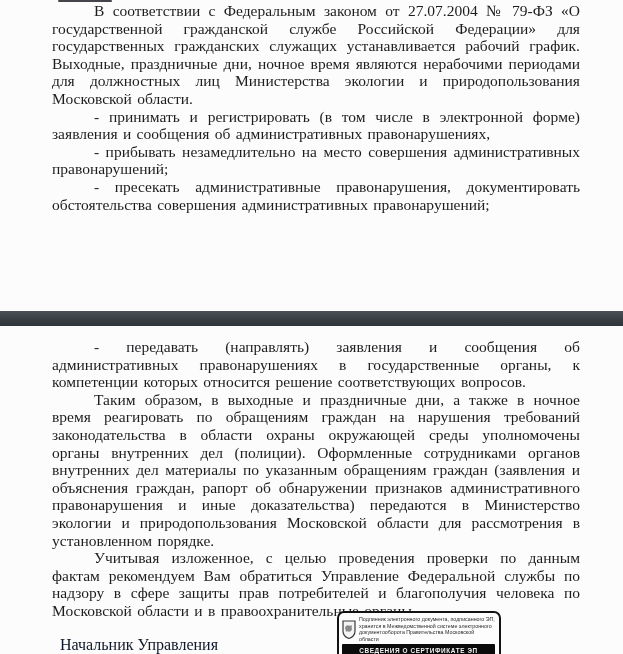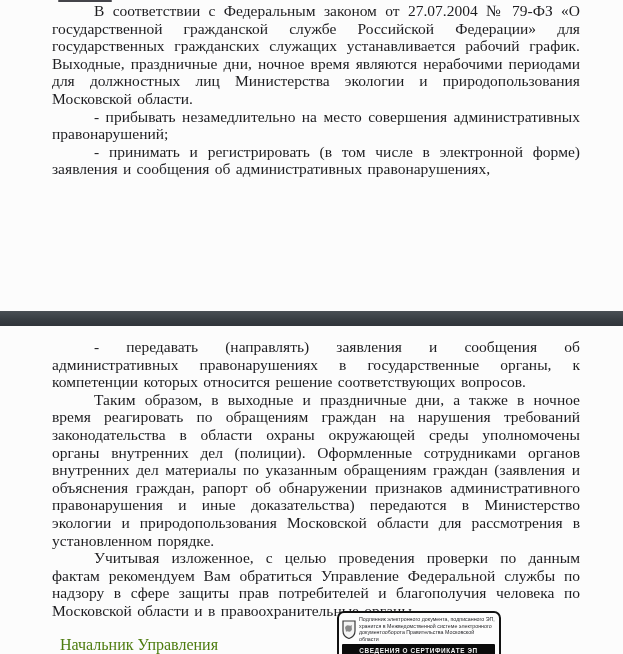--- a/index.html
+++ b/index.html
@@ -47,21 +47,21 @@
     width: 623px;
     height: 15px;
     background: linear-gradient(#4a5055, #383e43 55%, #30353a);
   }
 
   .signature-line {
     position: absolute;
     left: 60px;
     top: 636px;
     font-size: 16px;
-    color: #4d7c0f;
+    color: #0f172a;
     white-space: nowrap;
   }
 
   .esign-stamp {
     position: absolute;
     left: 337px;
     top: 611px;
     width: 164px;
     height: 62px;
     box-sizing: border-box;
@@ -101,22 +101,23 @@
     white-space: nowrap;
   }
 </style>
 </head>
 <body>
 
 <div class="top-remnant"></div>
 
 <div id="page1-text" class="page-text">
   <p>В соответствии с Федеральным законом от 27.07.2004 № 79-ФЗ «О государственной гражданской службе Российской Федерации» для государственных гражданских служащих устанавливается рабочий график. Выходные, праздничные дни, ночное время являются нерабочими периодами для должностных лиц Министерства экологии и природопользования Московской области.</p>
+  <p>- принимать и регистрировать (в том числе в электронной форме) заявления и сообщения об административных правонарушениях,</p>
   <p>- прибывать незамедлительно на место совершения административных правонарушений;</p>
-  <p>- принимать и регистрировать (в том числе в электронной форме) заявления и сообщения об административных правонарушениях,</p>
+  <p>- пресекать административные правонарушения, документировать обстоятельства совершения административных правонарушений;</p>
 </div>
 
 <div class="page-separator"></div>
 
 <div id="page2-text" class="page-text">
   <p>- передавать (направлять) заявления и сообщения об административных правонарушениях в государственные органы, к компетенции которых относится решение соответствующих вопросов.</p>
   <p>Таким образом, в выходные и праздничные дни, а также в ночное время реагировать по обращениям граждан на нарушения требований законодательства в области охраны окружающей среды уполномочены органы внутренних дел (полиции). Оформленные сотрудниками органов внутренних дел материалы по указанным обращениям граждан (заявления и объяснения граждан, рапорт об обнаружении признаков административного правонарушения и иные доказательства) передаются в Министерство экологии и природопользования Московской области для рассмотрения в установленном порядке.</p>
   <p>Учитывая изложенное, с целью проведения проверки по данным фактам рекомендуем Вам обратиться Управление Федеральной службы по надзору в сфере защиты прав потребителей и благополучия человека по Московской области и в правоохранительные органы.</p>
 </div>
 

